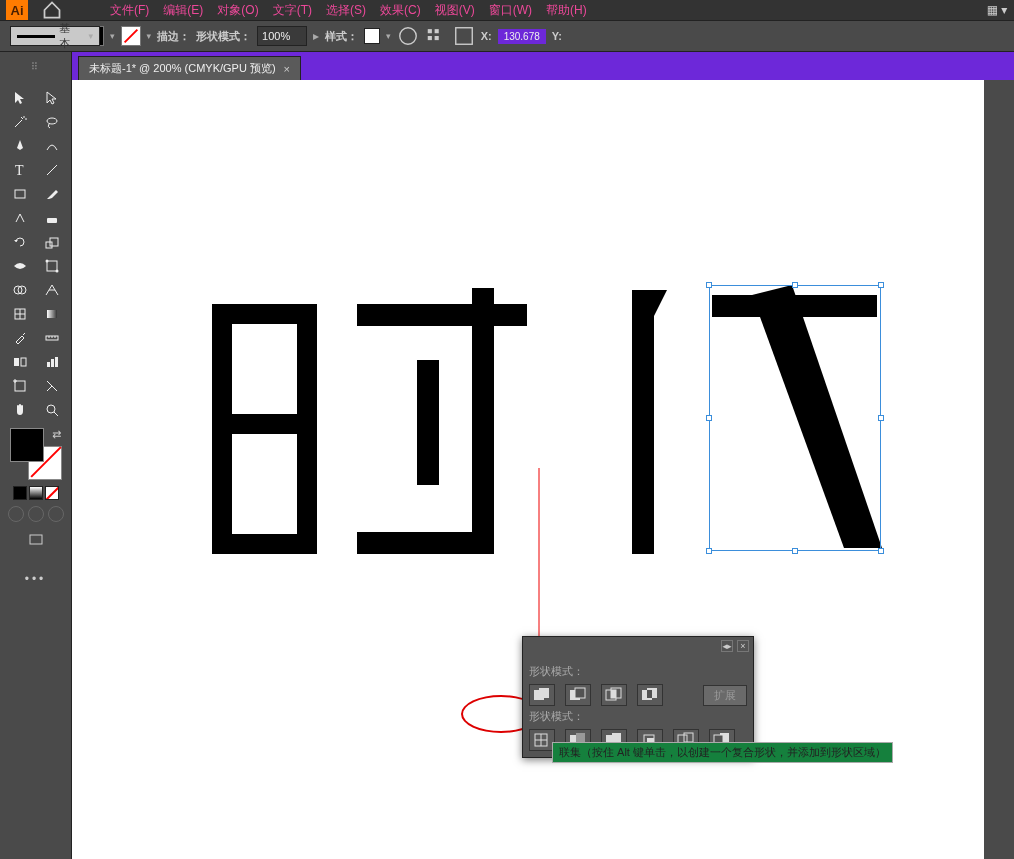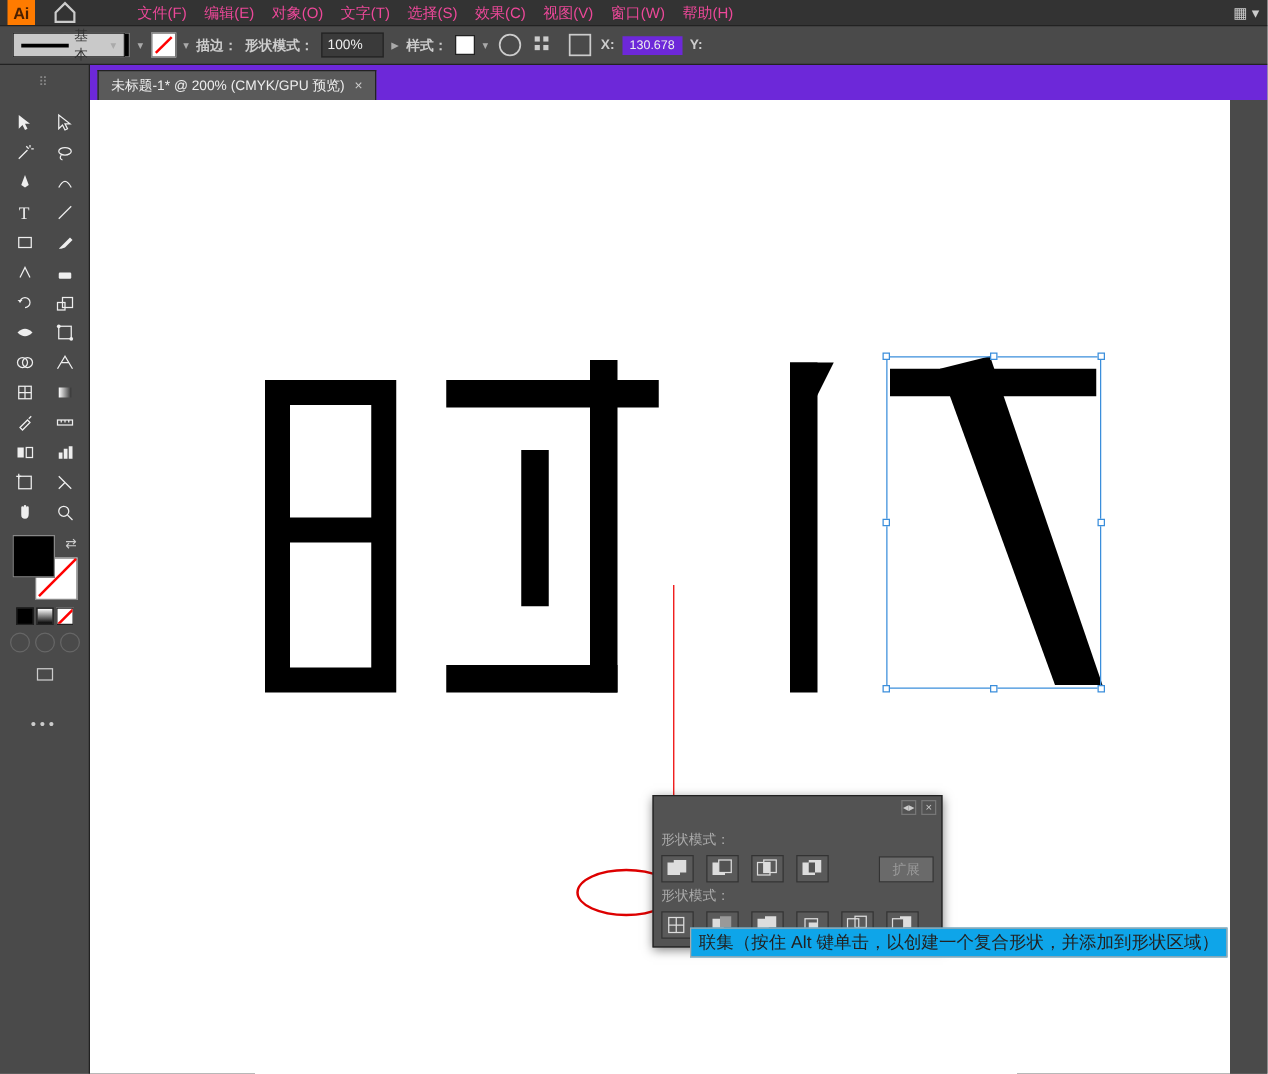--- a/index.html
+++ b/index.html
@@ -78,21 +78,21 @@
 .panel-tab.active { background:#434343; color:#eee; }
 .panel-menu { margin-left:auto; padding:4px 8px; color:#ccc; cursor:pointer; }
 .panel-body { padding:6px; }
 .row-label { color:#aaa; margin:3px 0 5px; font-size:11px; }
 .pf-row { display:flex; gap:10px; align-items:flex-end; }
 .pf-btn { width:26px; height:22px; background:#5a5a5a; border:1px solid #333; display:flex; align-items:center; justify-content:center; cursor:pointer; }
 .pf-btn svg { width:18px; height:16px; }
 .expand-btn { margin-left:auto; background:#6a6a6a; border:1px solid #333; padding:2px 10px; color:#999; }
 
 
-.tooltip { position:absolute; background:#0ea5e9; border:1px solid #aaa; color:#222; font-size:14px; padding:2px 6px; white-space:nowrap; }
+.tooltip { position:absolute; background:#15803d; border:1px solid #aaa; color:#222; font-size:11px; padding:2px 6px; white-space:nowrap; }
 
 </style>
 </head>
 <body>
 
 <div class="menubar">
   <div class="logo">Ai</div>
   <div class="home icon-btn">
     <svg viewBox="0 0 16 16">
         <path d="M2 8 L8 2 L14 8 L14 14 L2 14 Z" fill="none" stroke="#ccc" stroke-width="1.4"></path>

